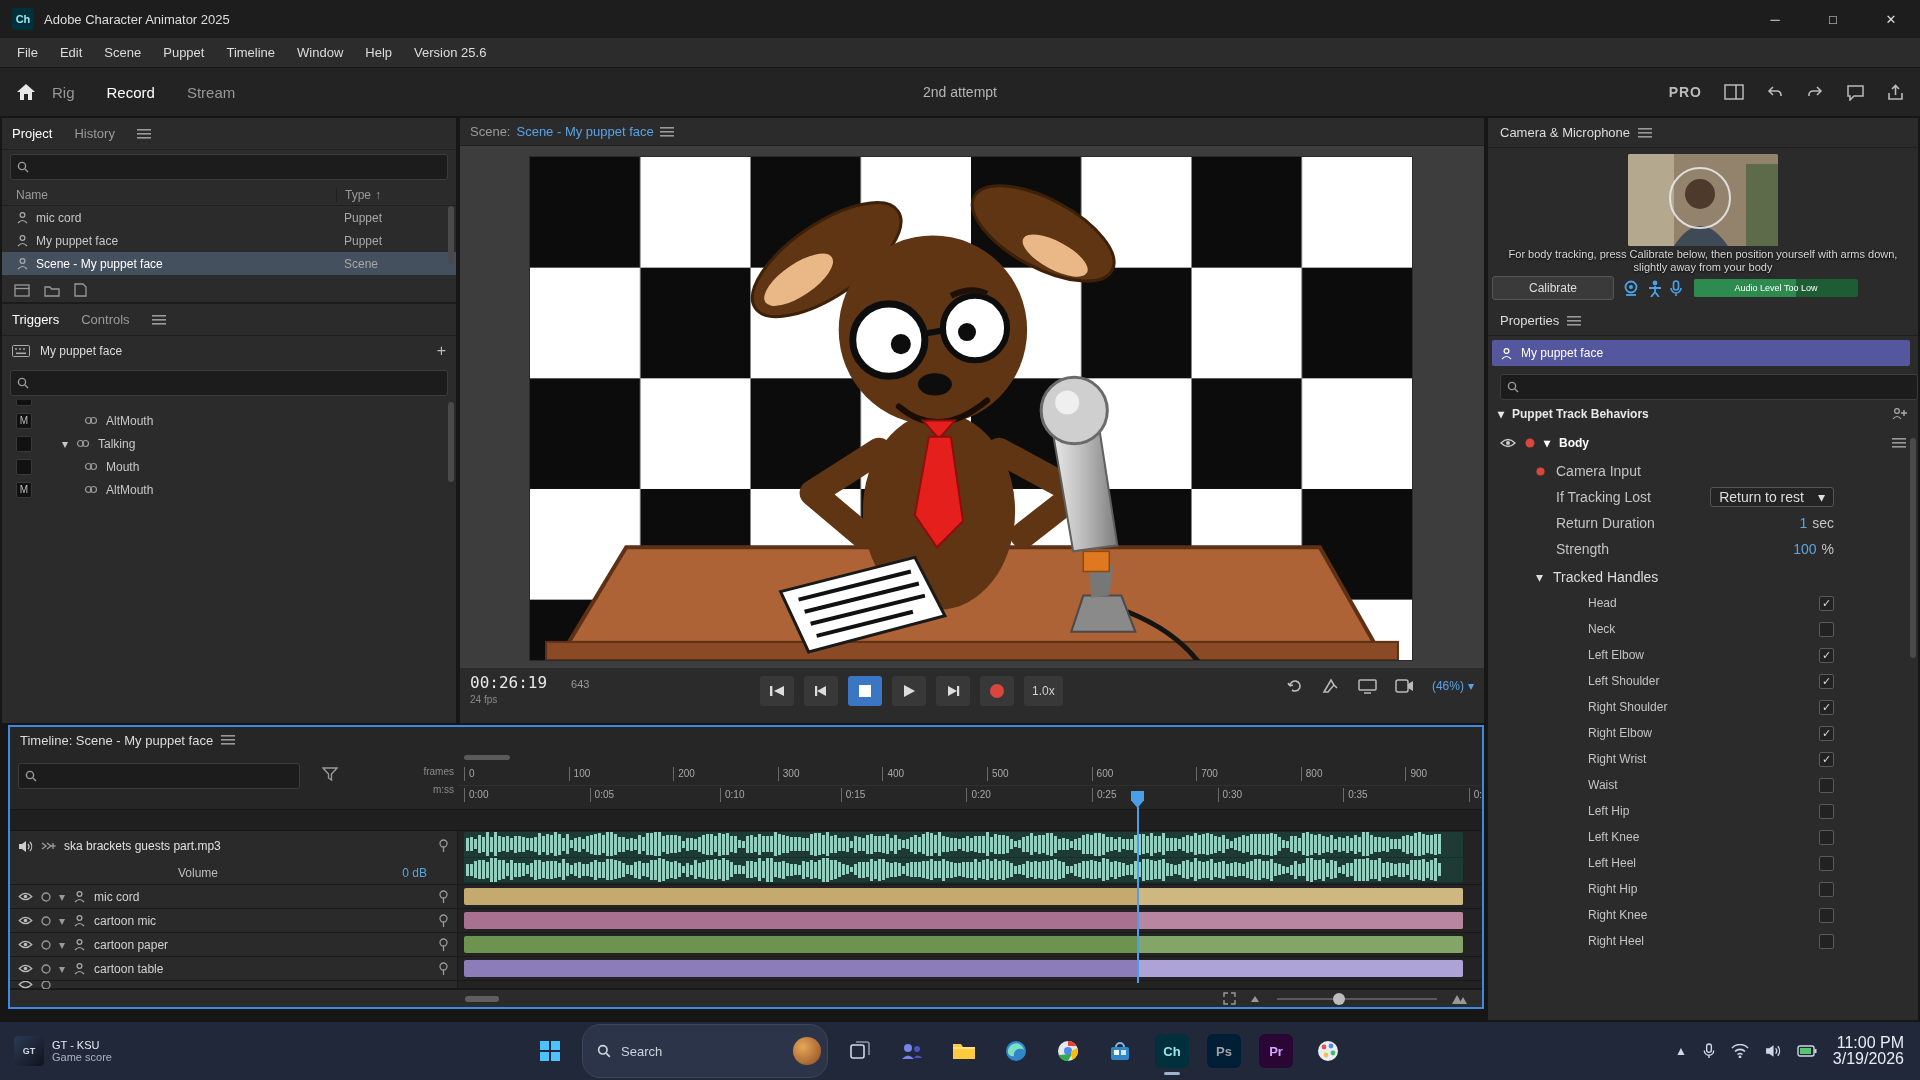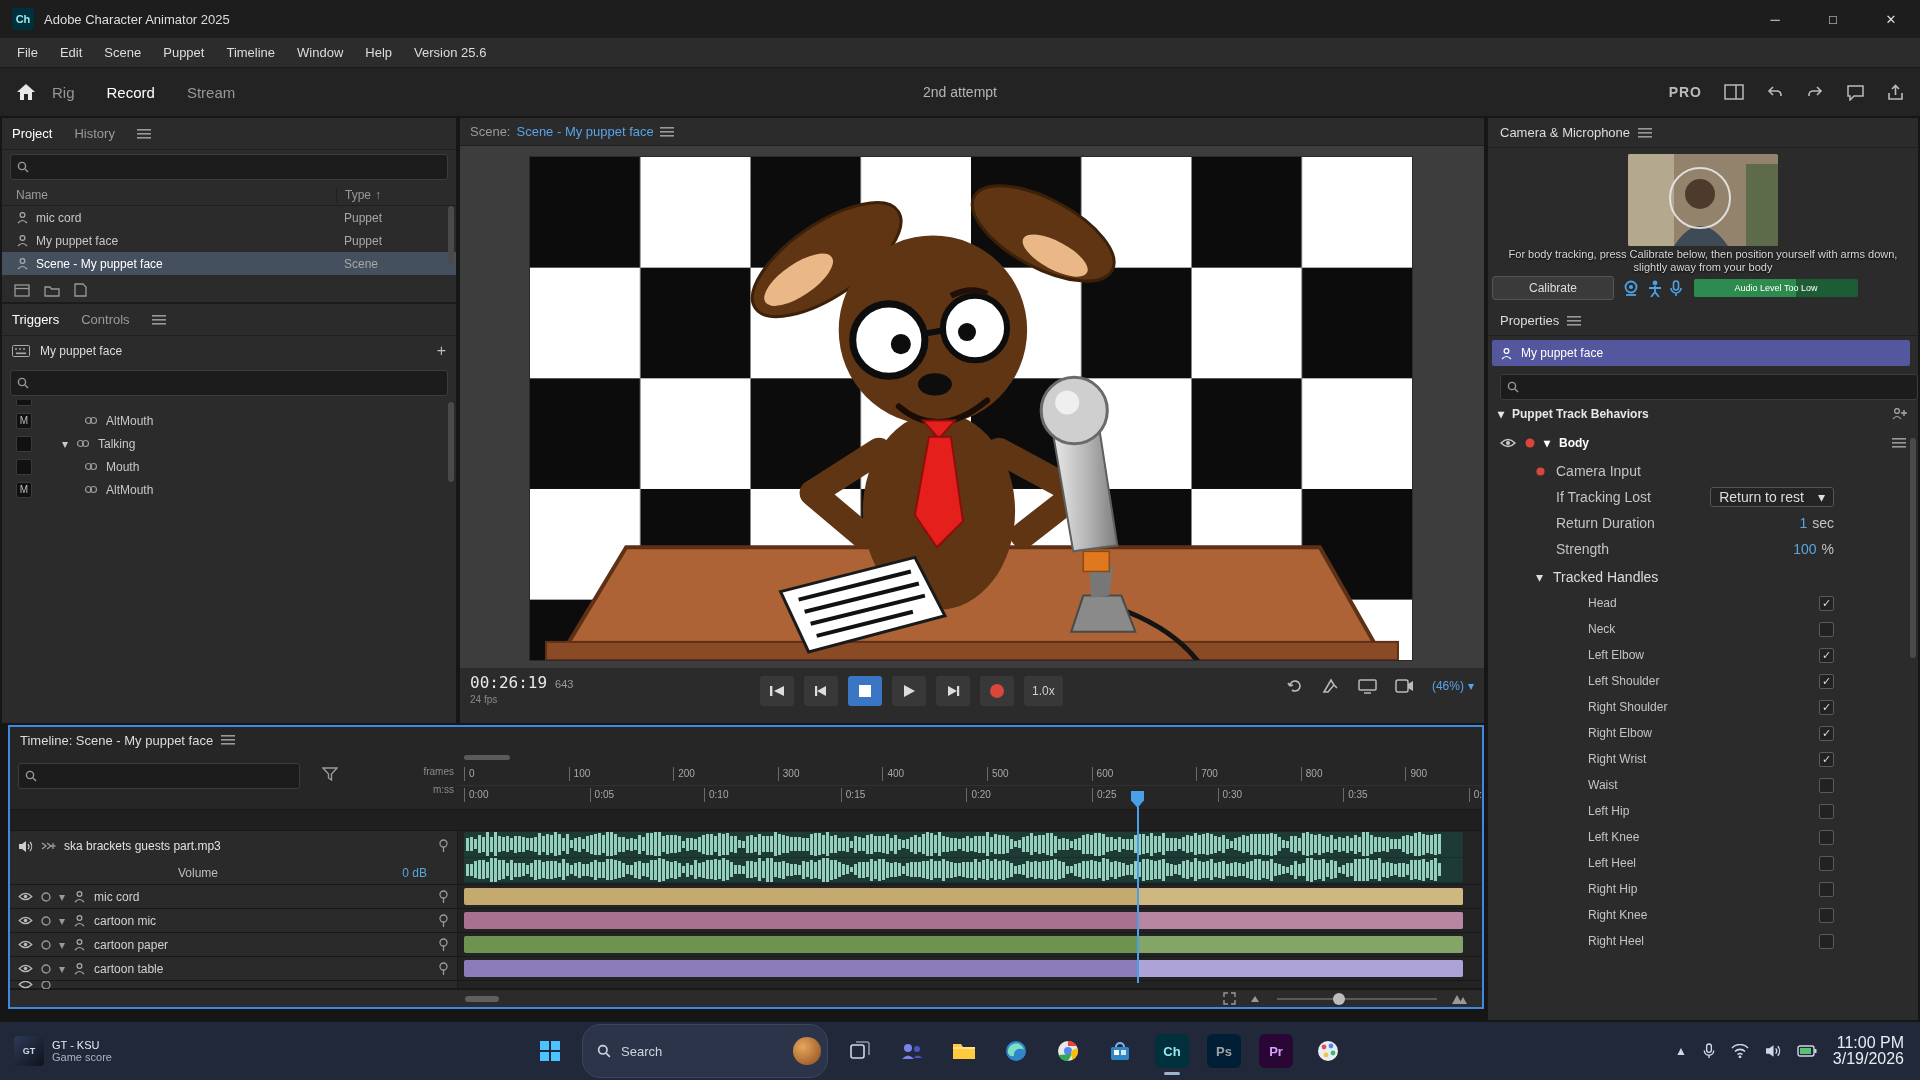--- a/index.html
+++ b/index.html
@@ -59,21 +59,21 @@
 
 .centercol{left:460px;top:2px;width:1024px;height:605px;background:#2b2b2b}
 .scenehead{height:28px;display:flex;align-items:center;gap:6px;padding:0 10px;border-bottom:1px solid #1f1f1f;font-size:13px}
 .scenehead .lbl{color:#9a9a9a}
 .scenehead .name{color:#5aa2e8}
 .viewport{position:relative;height:522px;background:#3d3d3d;overflow:hidden}
 .scenecanvas{position:absolute;left:70px;top:11px;width:882px;height:503px;background:#fff;box-shadow:0 0 0 1px #2a2a2a}
 .transport{position:relative;height:54px}
 .tc{position:absolute;left:10px;top:5px}
 .tc .big{font-size:16px;color:#e8e8e8;font-family:"DejaVu Sans Mono",monospace}
-.tc .frm{font-size:11px;color:#9a9a9a;margin-left:8px}
+.tc .frm{font-size:11px;color:#9a9a9a;margin-left:24px}
 .tc .fps{font-size:10px;color:#8a8a8a;margin-top:2px}
 .tbtns{position:absolute;left:300px;top:8px;display:flex;align-items:center;gap:10px}
 .tbtn{width:34px;height:30px;border-radius:3px;display:flex;align-items:center;justify-content:center;background:#383838}
 .tbtn.stop{background:#3a76c4}
 .speed{color:#cfcfcf;font-size:12px;background:#383838;border-radius:3px;height:30px;display:flex;align-items:center;padding:0 8px}
 .tright{position:absolute;right:10px;top:10px;display:flex;align-items:center;gap:18px}
 .zoomlbl{color:#5aa2e8;font-size:12px;display:flex;align-items:center;gap:4px}
 
 
 .rightcol{left:1488px;top:2px;width:430px;height:902px;background:#2b2b2b;overflow:hidden}
@@ -847,21 +847,21 @@
           <span class="tick" style="left: 424.4px;">400</span>
           <span class="tick" style="left: 529px;">500</span>
           <span class="tick" style="left: 633.6px;">600</span>
           <span class="tick" style="left: 738.2px;">700</span>
           <span class="tick" style="left: 842.8px;">800</span>
           <span class="tick" style="left: 947.4px;">900</span>
         </div>
       <div class="tickrow mss">
           <span class="tick" style="left: 6px;">0:00</span>
           <span class="tick" style="left: 131.6px;">0:05</span>
-          <span class="tick" style="left: 246px;">0:10</span>
+          <span class="tick" style="left: 262px;">0:10</span>
           <span class="tick" style="left: 382.8px;">0:15</span>
           <span class="tick" style="left: 508.4px;">0:20</span>
           <span class="tick" style="left: 634px;">0:25</span>
           <span class="tick" style="left: 759.6px;">0:30</span>
           <span class="tick" style="left: 885.2px;">0:35</span>
           <span class="tick" style="left: 1010.8px;">0:40</span>
         </div>
     </div>
     <div class="tl-gap"></div>
 

